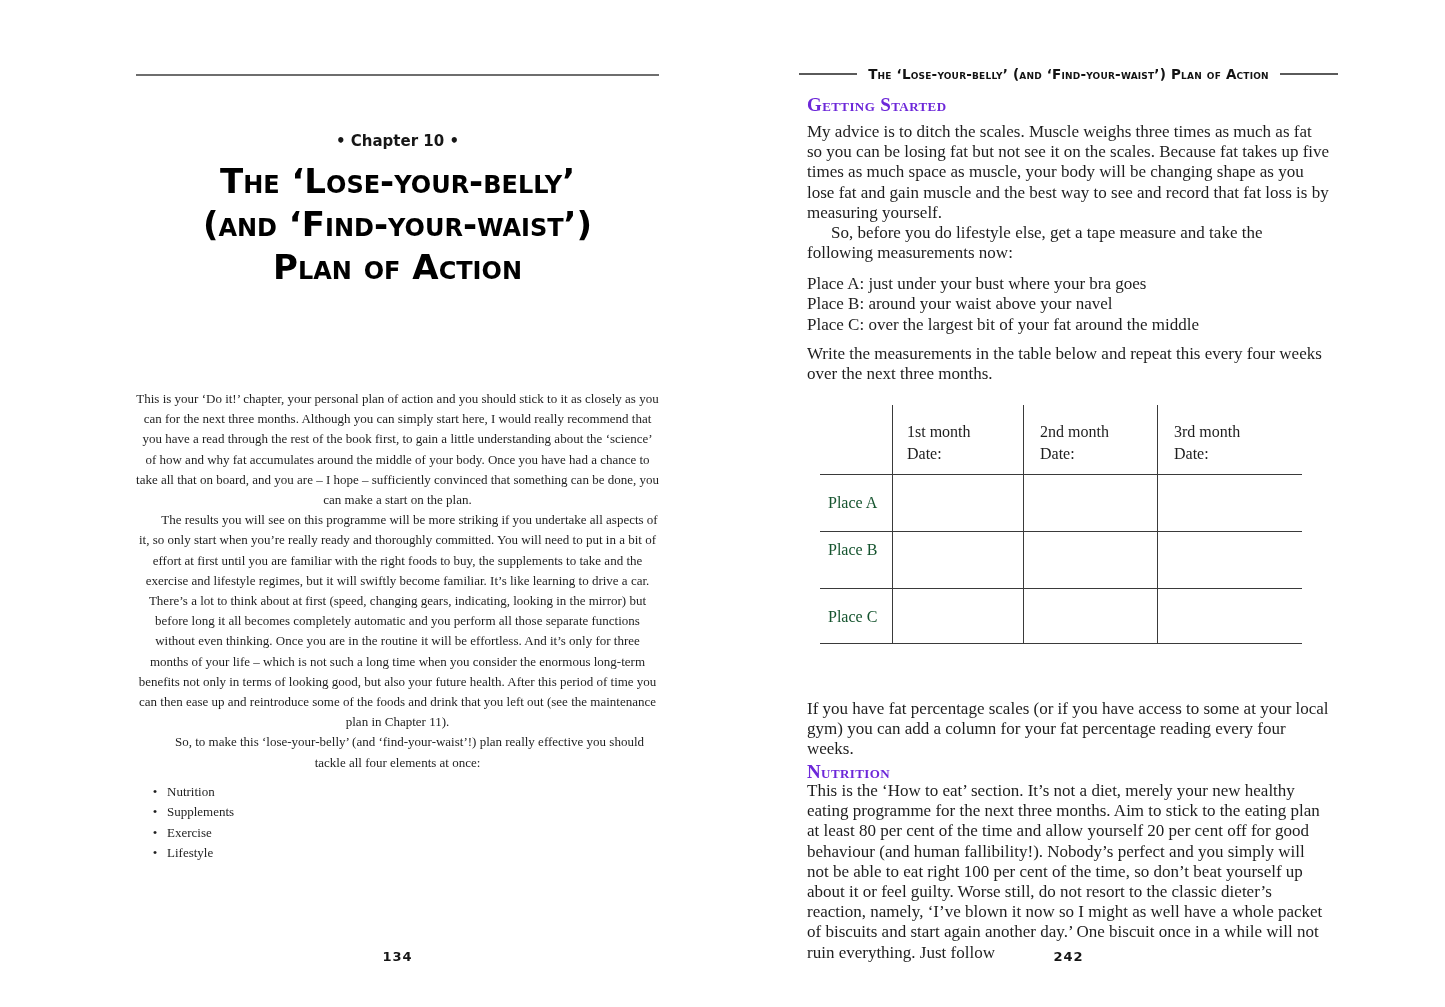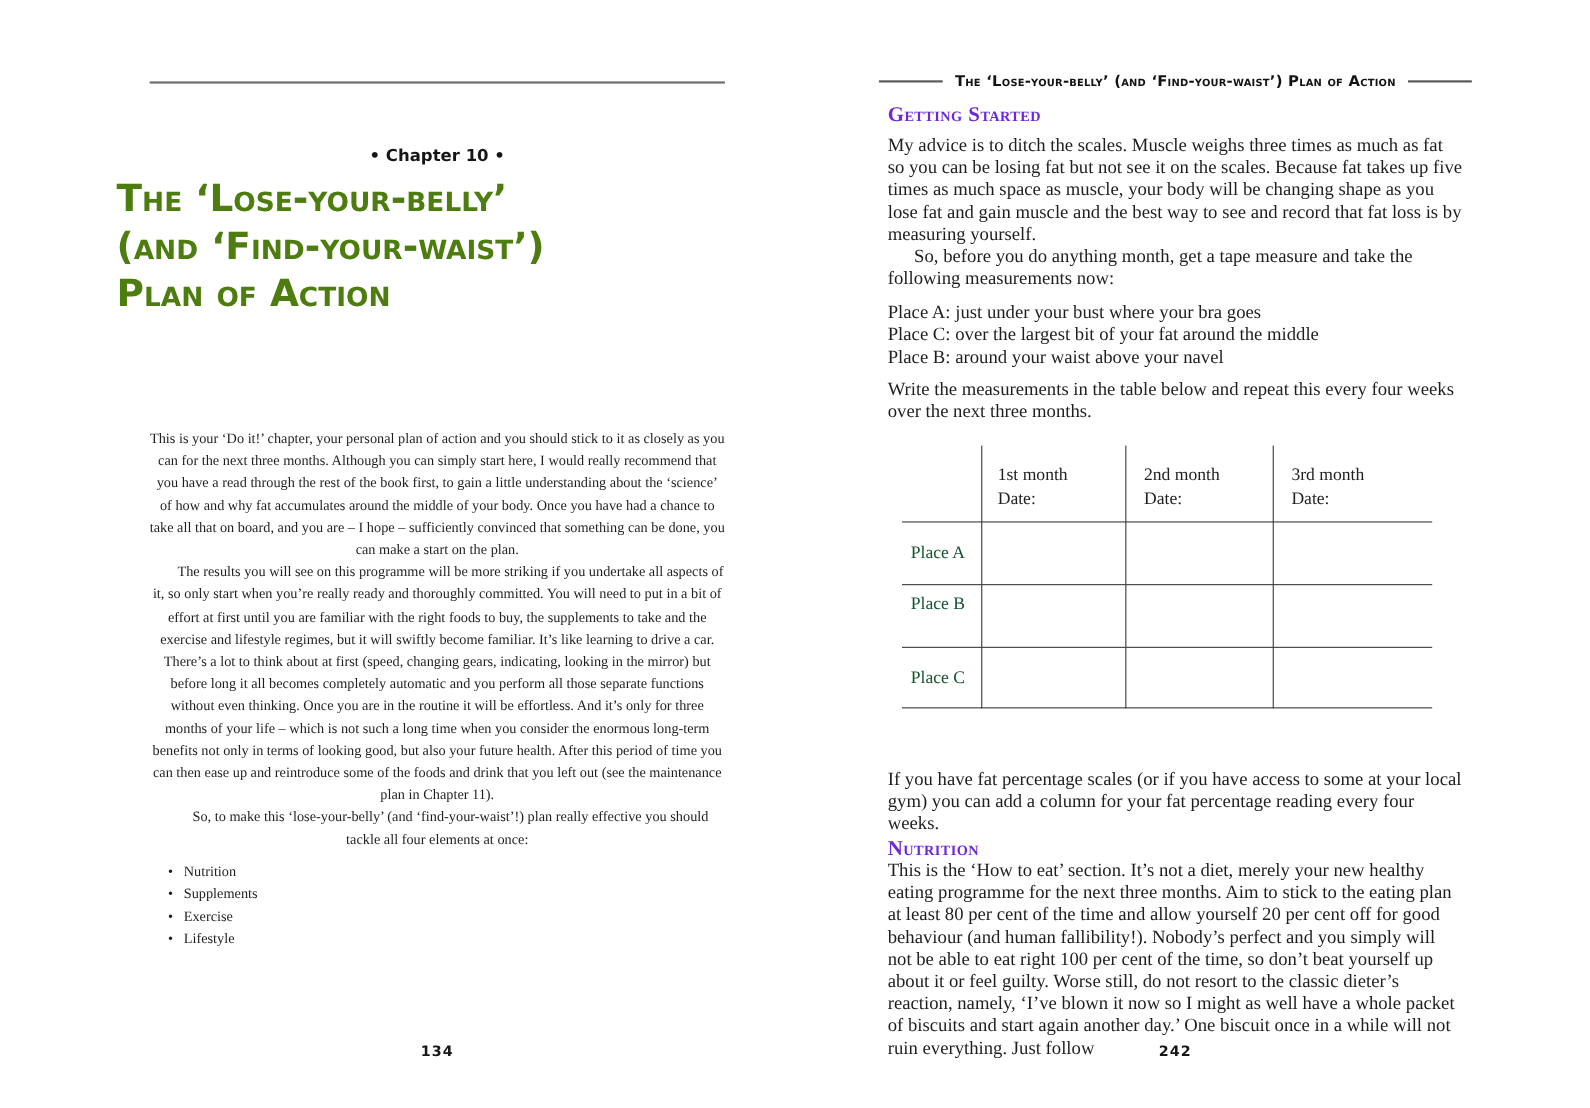--- a/index.html
+++ b/index.html
@@ -7,23 +7,23 @@
           font-family:"Liberation Serif", serif;color:#1e1e1e;overflow:hidden;}
   .page{position:absolute;top:0;width:523px;height:788px;}
   .page.left{left:136px;}
   .page.right{left:807px;}
 
   
   .top-rule{position:absolute;top:74px;left:0;width:523px;height:2px;background:#6e6e6e;}
   .chapter{position:absolute;top:132px;left:0;width:523px;text-align:center;
            font-family:"DejaVu Sans", sans-serif;font-weight:bold;font-size:15px;line-height:18px;
            color:#161616;}
-  .title{position:absolute;top:160px;left:-30px;width:583px;margin:0;text-align:left;
+  .title{position:absolute;top:160px;left:-30px;width:583px;margin:0;text-align:center;
          font-family:"DejaVu Sans", sans-serif;font-weight:bold;font-variant:small-caps;
-         font-size:34px;line-height:43px;color:#4d7c0f;letter-spacing:0px;}
+         font-size:34px;line-height:43px;color:#000000;letter-spacing:0px;}
   .title span{display:block;}
   .body-text{position:absolute;top:389px;left:0;width:523px;
              font-size:13px;line-height:20.2px;text-align:center;}
   .body-text p{margin:0;}
   .body-text p.ind{text-indent:24px;}
   .bullet-list{list-style:none;margin:9px 0 0 0;padding:0;}
   .bullet-list li{display:flex;line-height:20.4px;}
   .bullet-list .bl{width:24px;padding-left:7px;flex:0 0 auto;}
   .pagenum{position:absolute;top:949px;left:0;width:523px;text-align:center;
            font-family:"DejaVu Sans", sans-serif;font-weight:bold;font-size:13px;
@@ -98,27 +98,27 @@
       <div class="hr-line"></div>
     </div>
 
     <h2 class="s-heading" style="top:95px;">Getting Started</h2>
 
     <div class="rp-block" style="top:122px;">
       <p>My advice is to ditch the scales. Muscle weighs three times as much as fat so you can be losing fat but not see it on the scales. Because fat takes up five times as much space as muscle, your body will be changing shape as you lose fat and gain muscle and the best way to see and record that fat loss is by measuring yourself.</p>
     </div>
 
     <div class="rp-block" style="top:223px;">
-      <p class="ind">So, before you do anything month, get a tape measure and take the following measurements now:</p>
+      <p class="ind">So, before you do lifestyle else, get a tape measure and take the following measurements now:</p>
     </div>
 
     <div class="rp-block places" style="top:274px;">
       <div>Place A: just under your bust where your bra goes</div>
+      <div>Place B: around your waist above your navel</div>
       <div>Place C: over the largest bit of your fat around the middle</div>
-      <div>Place B: around your waist above your navel</div>
     </div>
 
     <div class="rp-block" style="top:344px;">
       <p>Write the measurements in the table below and repeat this every four weeks over the next three months.</p>
     </div>
 
     <div class="mtable">
       <div class="vline" style="left:72px;"></div>
       <div class="vline" style="left:203px;"></div>
       <div class="vline" style="left:337px;"></div>

